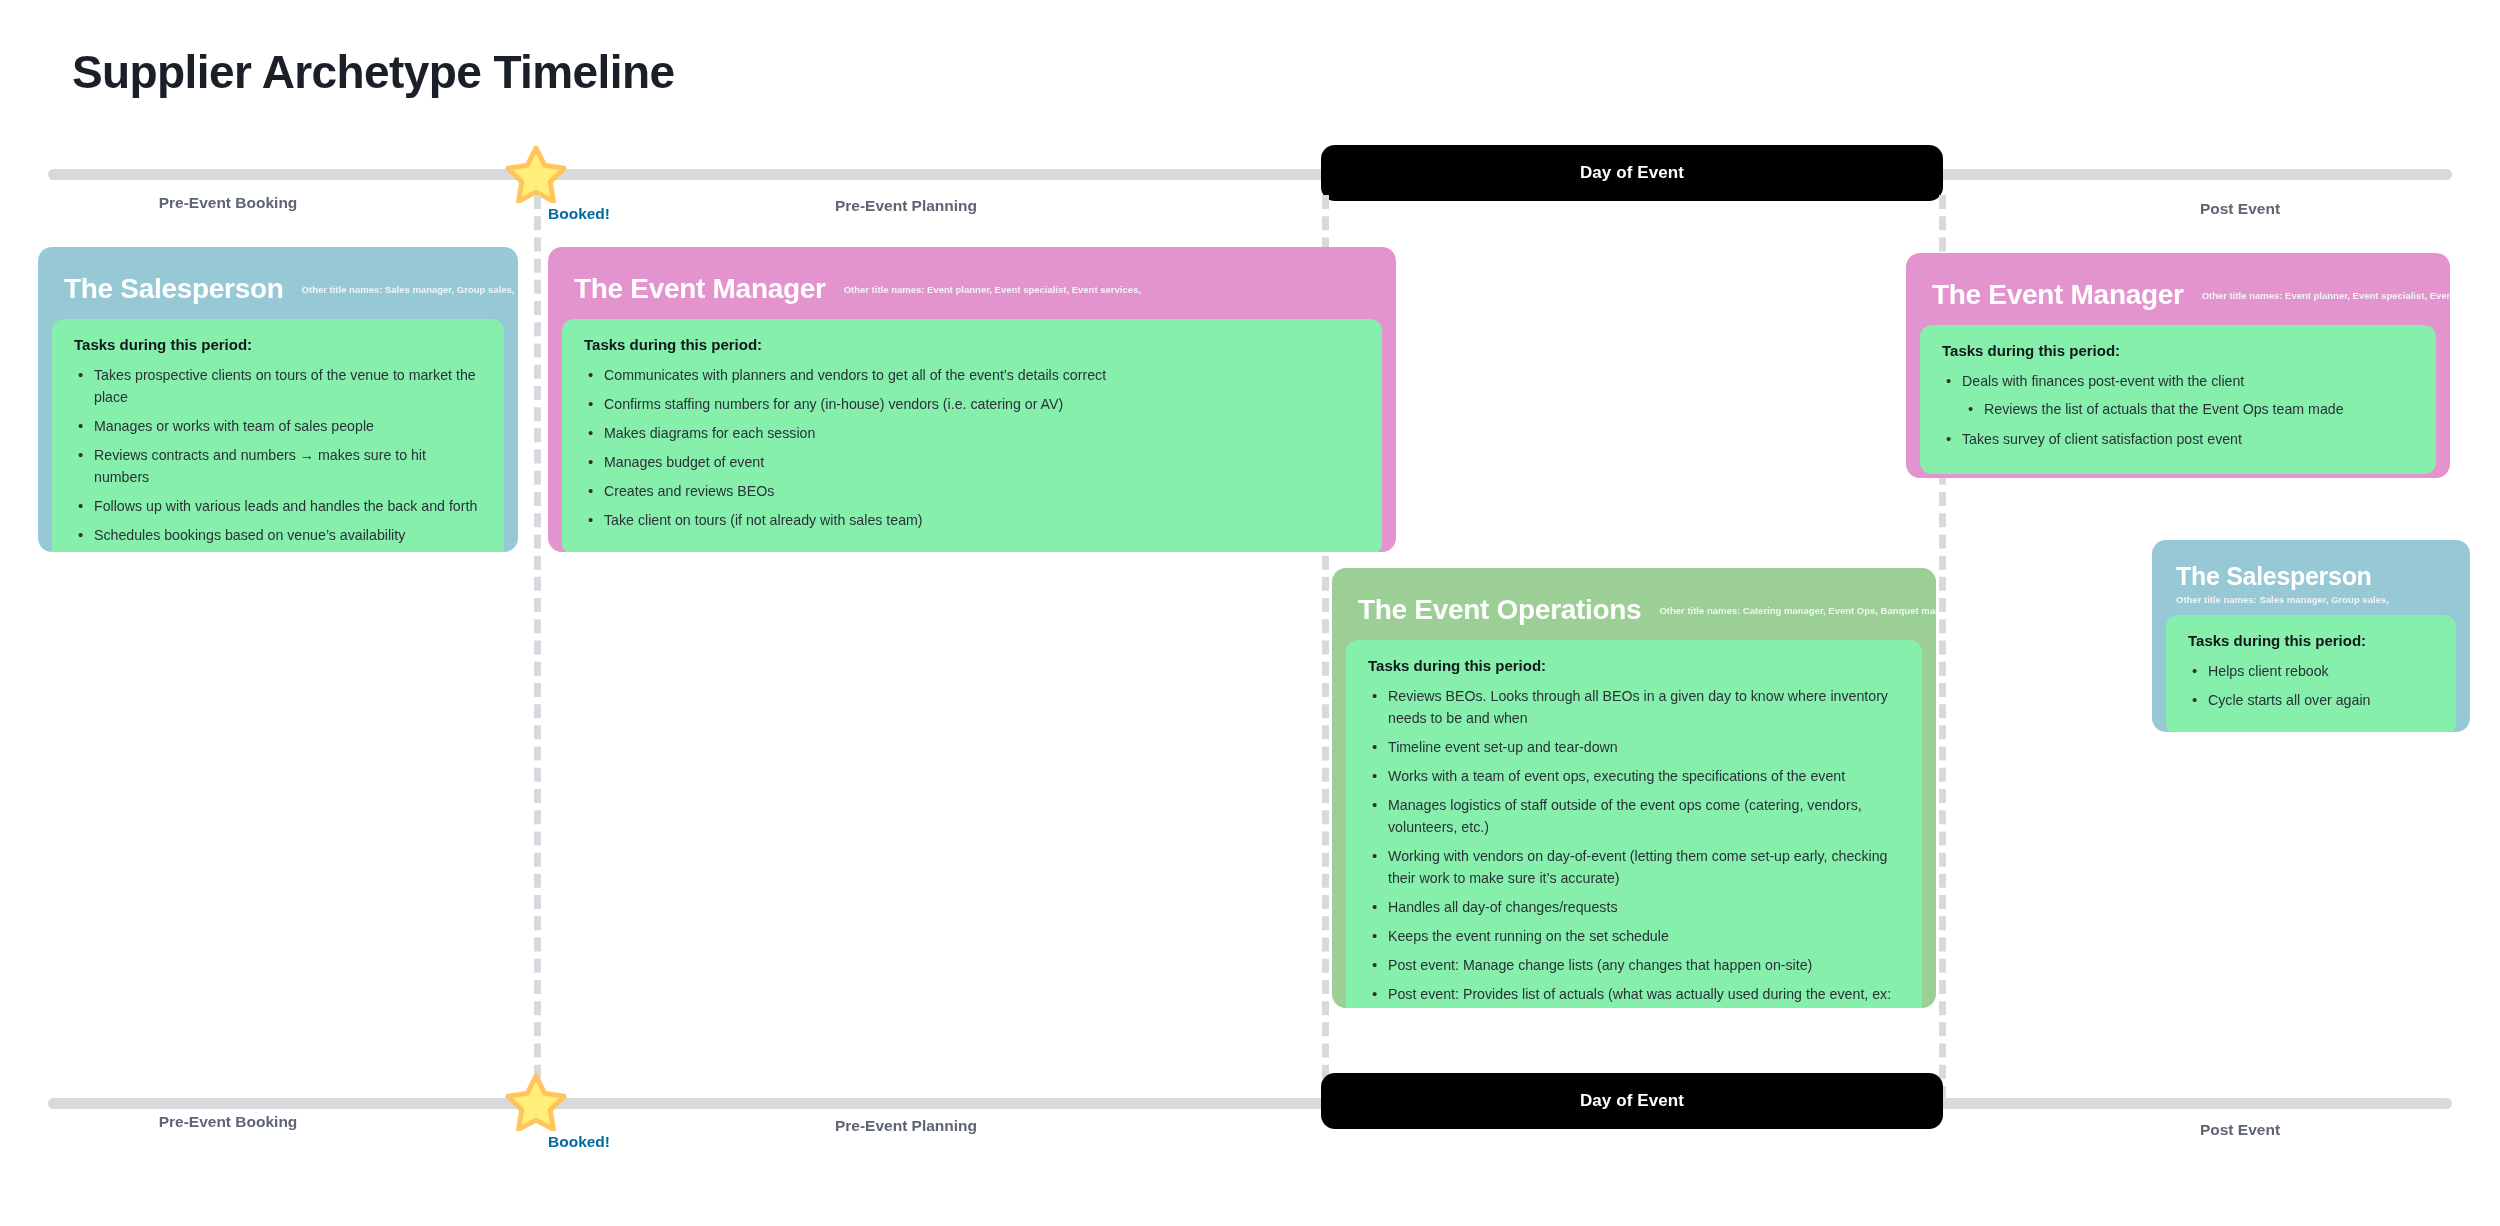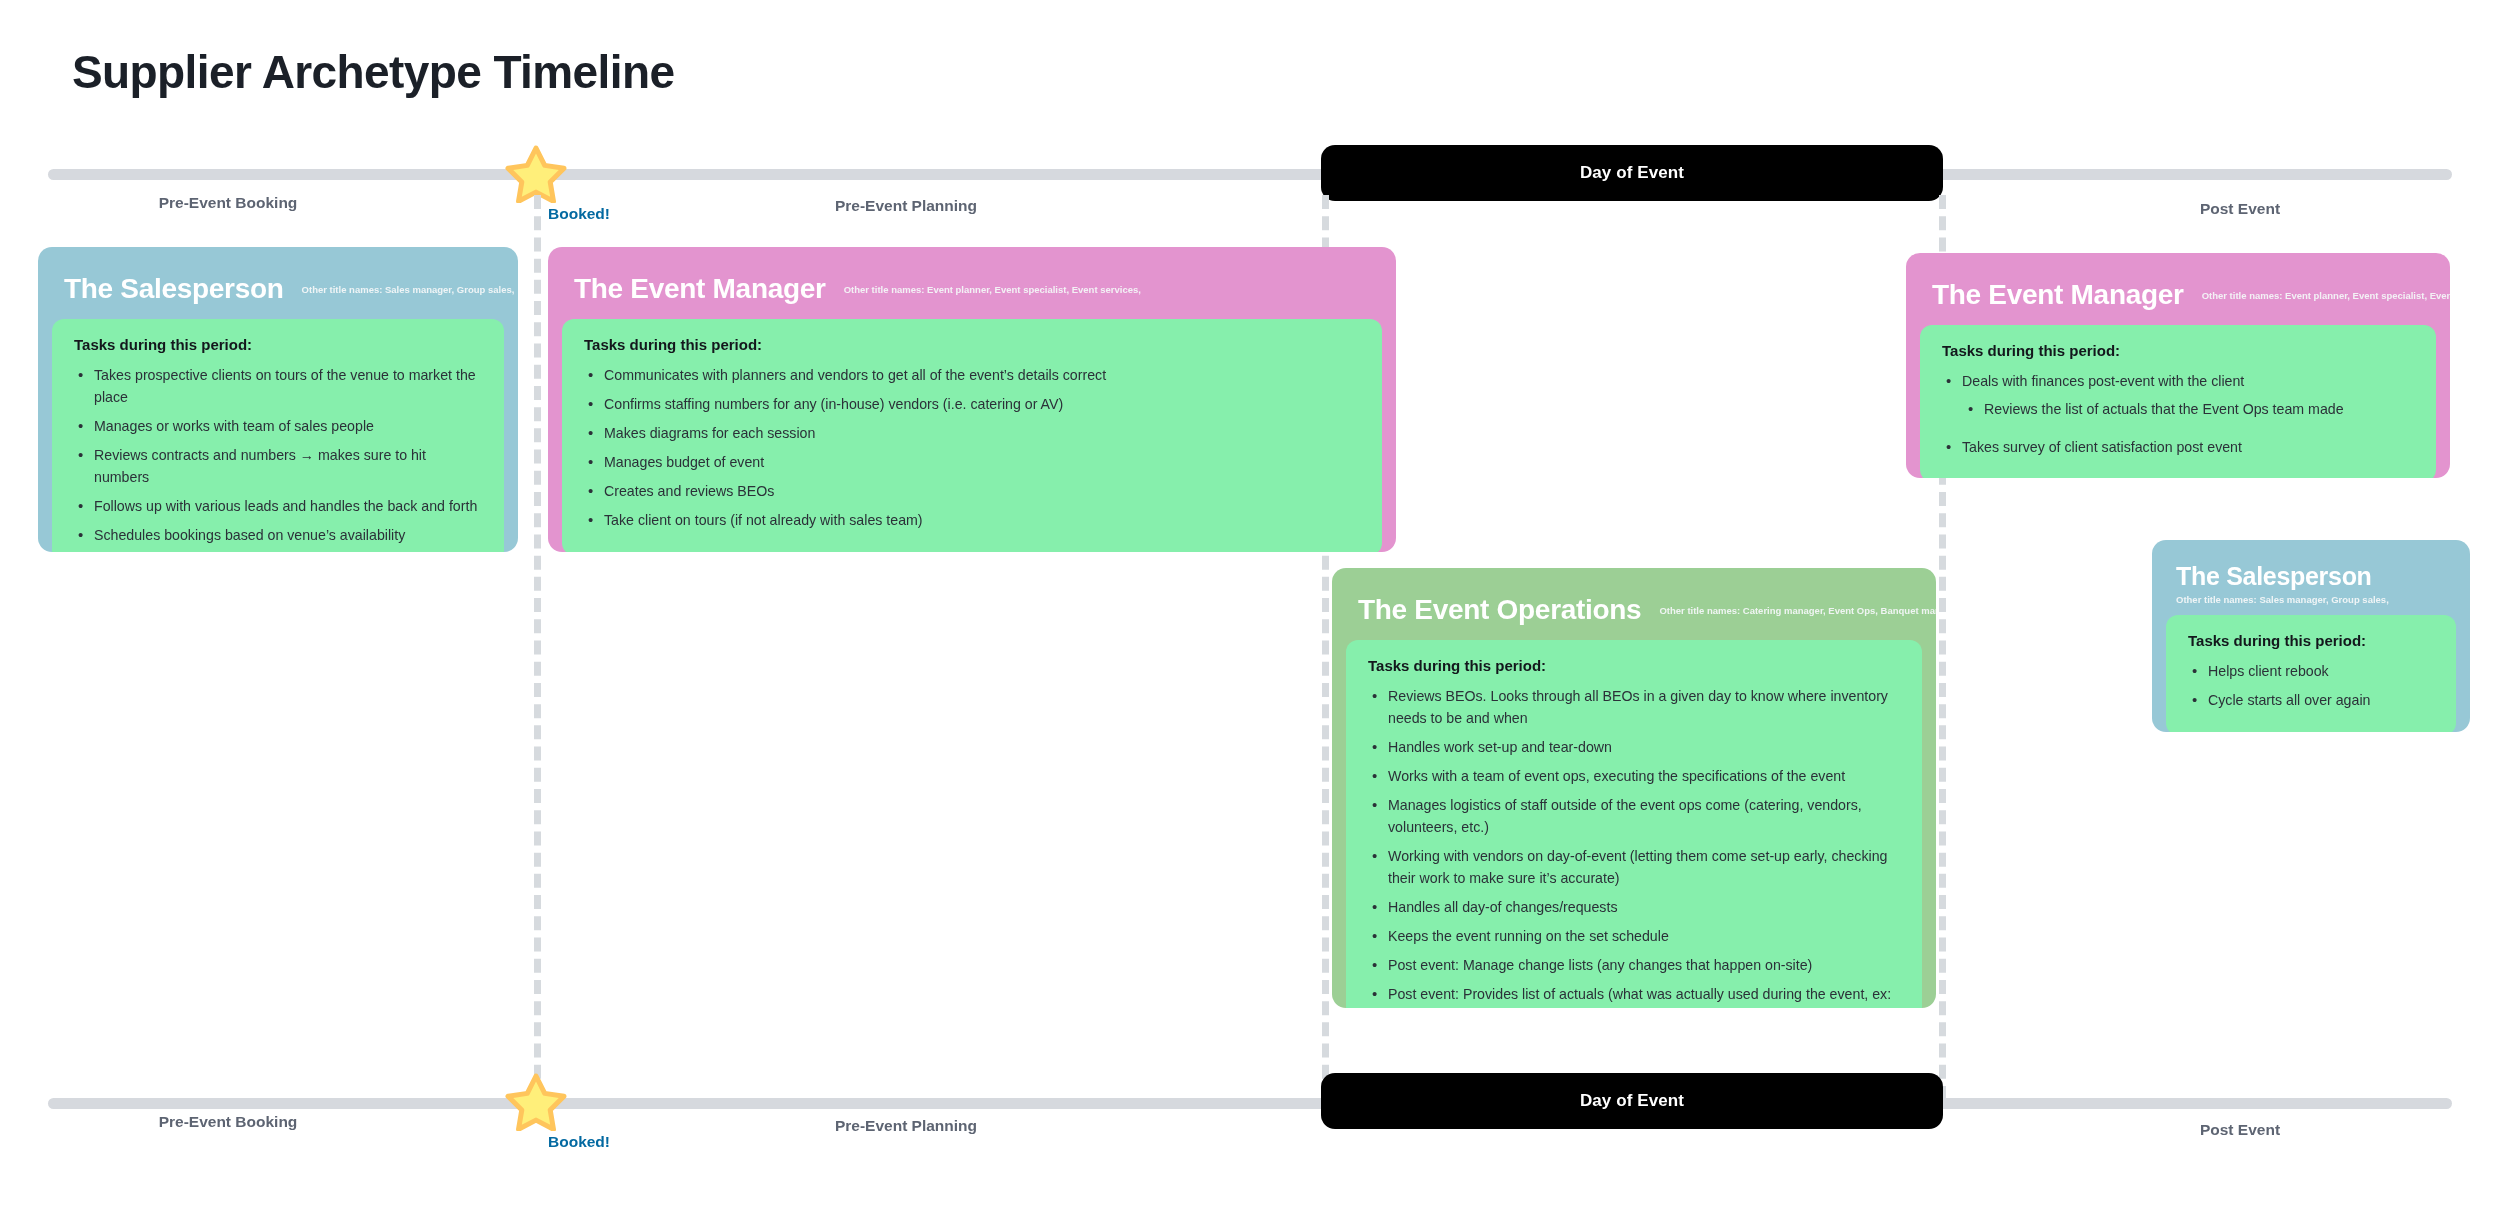--- a/index.html
+++ b/index.html
@@ -151,21 +151,21 @@
     font-size: 15px;
     color: #2b3138;
   }
   .task-list ul {
     list-style: none;
     margin-top: 6px;
   }
   .task-list ul > li {
     position: relative;
     padding-left: 22px;
-    margin-bottom: 16px;
+    margin-bottom: 8px;
     font-size: 14.2px;
     line-height: 1.55;
   }
   .task-list ul > li::before {
     content: "•";
     position: absolute;
     left: 6px;
     top: -1px;
     font-size: 15px;
     color: #2b3138;
@@ -256,21 +256,21 @@
 
   <div class="card" style="left:1332px; top:568px; width:604px; height:440px; background:#9ccf95;">
     <div class="card-head">
       <span class="card-title">The Event Operations</span>
       <span class="card-subtitle">Other title names: Catering manager, Event Ops, Banquet manager, Onsite staff</span>
     </div>
     <div class="task-panel">
       <div class="task-heading">Tasks during this period:</div>
       <ul class="task-list">
         <li>Reviews BEOs. Looks through all BEOs in a given day to know where inventory needs to be and when</li>
-        <li>Handles work set-up and tear-down</li>
+        <li>Timeline event set-up and tear-down</li>
         <li>Works with a team of event ops, executing the specifications of the event</li>
         <li>Manages logistics of staff outside of the event ops come (catering, vendors, volunteers, etc.)</li>
         <li>Working with vendors on day-of-event (letting them come set-up early, checking their work to make sure it’s accurate)</li>
         <li>Handles all day-of changes/requests</li>
         <li>Keeps the event running on the set schedule</li>
         <li>Post event: Manage change lists (any changes that happen on-site)</li>
         <li>Post event: Provides list of actuals (what was actually used during the event, ex: # of water bottles used)</li>
       </ul>
     </div>
   </div>

